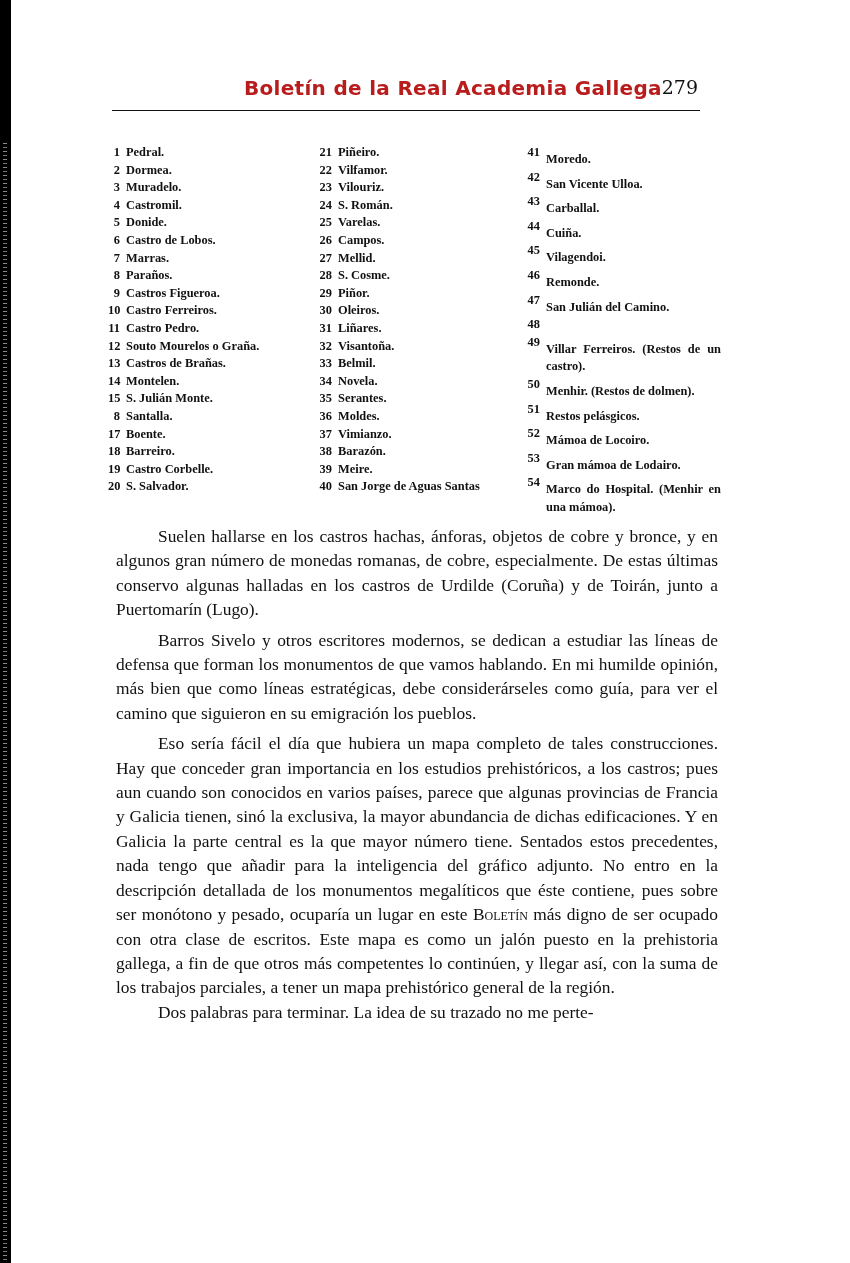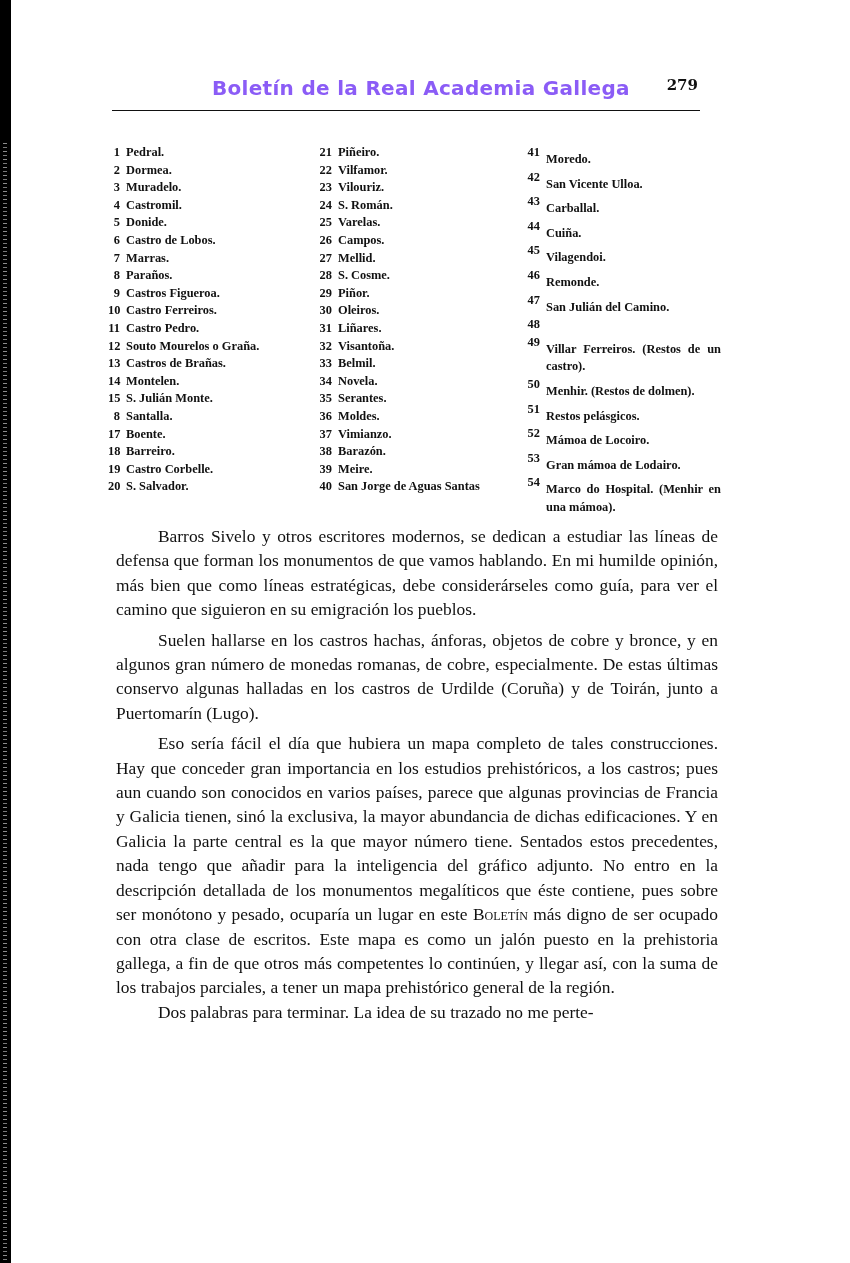--- a/index.html
+++ b/index.html
@@ -14,26 +14,26 @@
     }
     .scan-border::after {
       content: ""; position: absolute; left: 3px; top: 140px; width: 4px; height: 1120px;
       background: repeating-linear-gradient(180deg, #000 0 3px, #fff 3px 4px, #000 4px 7px, #ddd 7px 8px);
       opacity: .55;
     }
     .running-head {
       position: absolute; left: 112px; top: 76px; width: 594px; height: 34px;
     }
     .running-title {
-      position: absolute; left: 100px; top: 0; 
+      position: absolute; left: 132px; top: 0; 
       font-family: "DejaVu Sans", "Liberation Sans", sans-serif;
-      font-weight: bold; font-size: 20px; letter-spacing: .3px; color: #8b5cf6;
+      font-weight: bold; font-size: 20px; letter-spacing: .3px; color: #b91c1c;
     }
     .page-number {
-      position: absolute; right: 8px; top: 0; font-size: 15px; font-weight: bold;
+      position: absolute; right: 8px; top: 0; font-size: 19px; font-weight: normal;
     }
     .head-rule {
       position: absolute; left: 112px; top: 110px; width: 588px; height: 1px; background: #111;
     }
     .list-block {
       position: absolute; left: 108px; top: 144px; width: 620px; height: 360px;
       font-family: "Liberation Serif", "DejaVu Serif", serif; font-size: 12.4px; font-weight: bold;
     }
     .col { position: absolute; top: 0; }
     .col-1 { left: 0; width: 205px; }
@@ -282,17 +282,17 @@
         <span class="name">Gran mámoa de Lodairo.</span>
       </div>
       <div class="item">
         <span class="num">54</span>
         <span class="name">Marco do Hospital. (Menhir en una mámoa).</span>
       </div>
     </div>
 </div>
 
 <div class="body-text">
+  <p class="para">Suelen hallarse en los castros hachas, ánforas, objetos de cobre y bronce, y en algunos gran número de monedas romanas, de cobre, especialmente. De estas últimas conservo algunas halladas en los castros de Urdilde (Coruña) y de Toirán, junto a Puertomarín (Lugo).</p>
   <p class="para">Barros Sivelo y otros escritores modernos, se dedican a estudiar las líneas de defensa que forman los monumentos de que vamos hablando. En mi humilde opinión, más bien que como líneas estratégicas, debe considerárseles como guía, para ver el camino que siguieron en su emigración los pueblos.</p>
-  <p class="para">Suelen hallarse en los castros hachas, ánforas, objetos de cobre y bronce, y en algunos gran número de monedas romanas, de cobre, especialmente. De estas últimas conservo algunas halladas en los castros de Urdilde (Coruña) y de Toirán, junto a Puertomarín (Lugo).</p>
   <p class="para tight"><span>Eso sería fácil el día que hubiera un mapa completo de tales construcciones. Hay que conceder gran importancia en los estudios prehistóricos, a los castros; pues aun cuando son conocidos en varios países, parece que algunas provincias de Francia y Galicia tienen, sinó la exclusiva, la mayor abundancia de dichas edificaciones. Y en Galicia la parte central es la que mayor número tiene. Sentados estos precedentes, nada tengo que añadir para la inteligencia del gráfico adjunto. No entro en la descripción detallada de los monumentos megalíticos que éste contiene, pues sobre ser monótono y pesado, ocuparía un lugar en este</span> <span class="smallcaps">Boletín</span> <span>más digno de ser ocupado con otra clase de escritos. Este mapa es como un jalón puesto en la prehistoria gallega, a fin de que otros más competentes lo continúen, y llegar así, con la suma de los trabajos parciales, a tener un mapa prehistórico general de la región.</span></p>
   <p class="para tight">Dos palabras para terminar. La idea de su trazado no me perte-</p>
 </div>
 
 </body></html>

